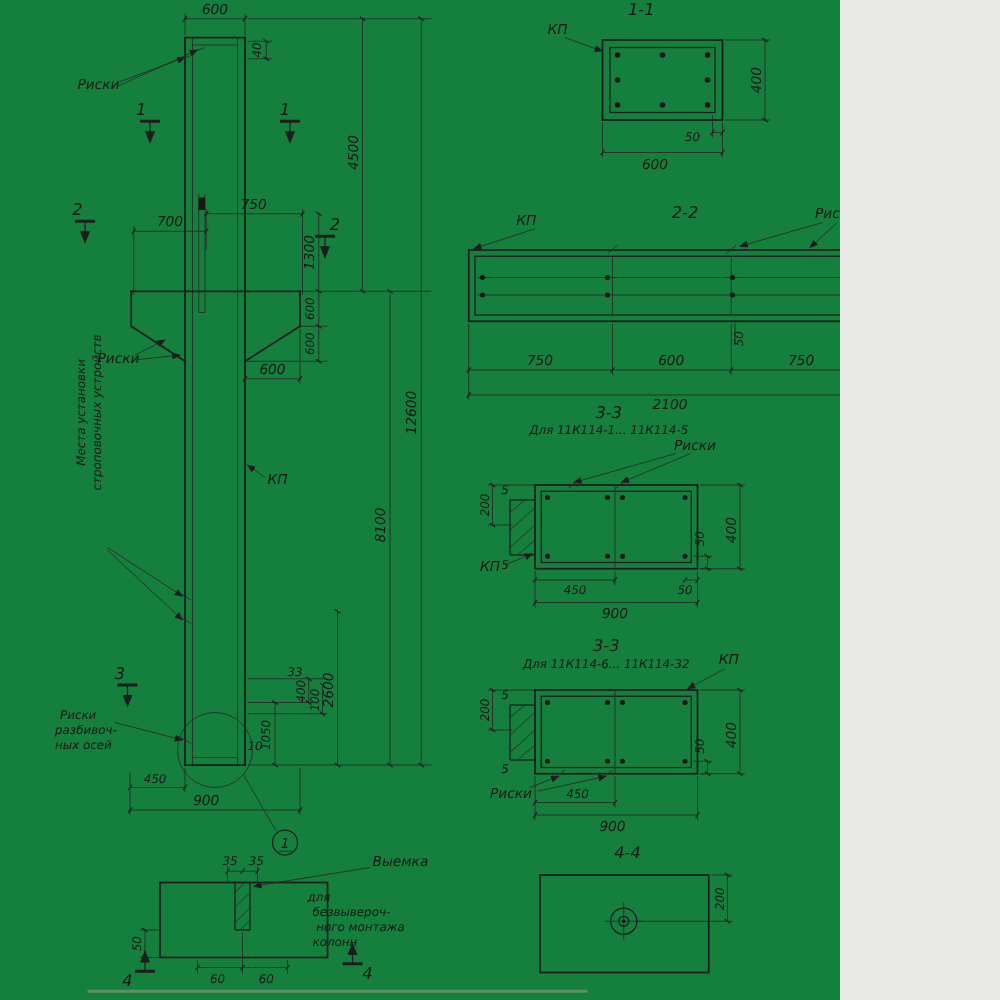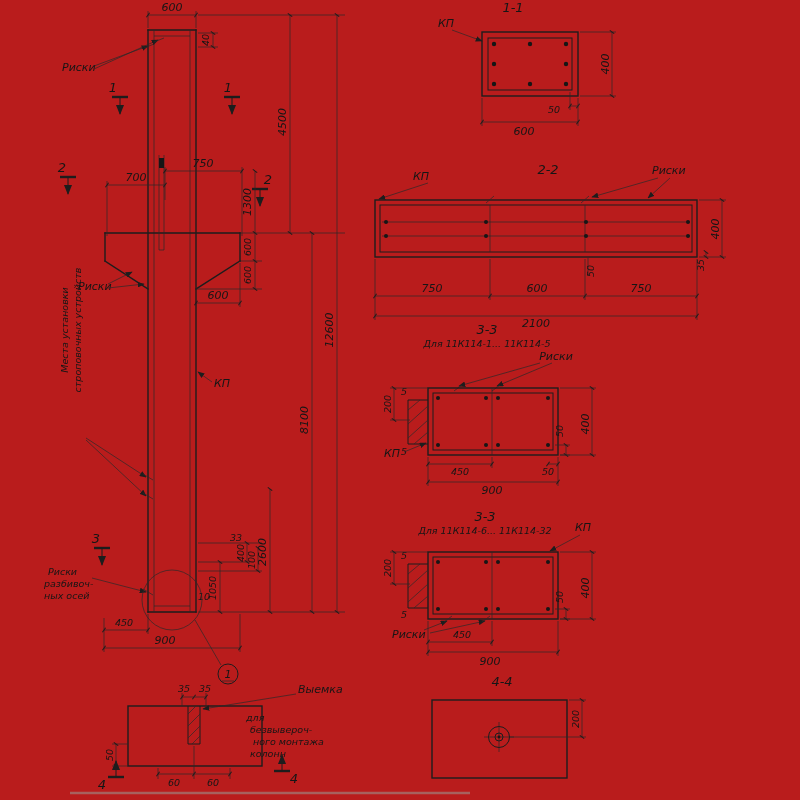--- a/index.html
+++ b/index.html
@@ -1,16 +1,16 @@
 <!DOCTYPE html>
 <html><head>
 <meta charset="utf-8">
 <style>
   html,body{margin:0;padding:0;background:#e8e8e4;}
-  #sheet{position:relative;width:800px;height:800px;background:#b91c1c;overflow:hidden;}
+  #sheet{position:relative;width:672px;height:800px;background:#15803d;overflow:hidden;}
   svg{display:block}
   .ln{stroke:#1d1d1d;stroke-width:1.4;fill:none;stroke-linecap:square}
   .md{stroke:#1d1d1d;stroke-width:1;fill:none}
   .sec{stroke:#1d1d1d;stroke-width:2.4;fill:none}
   .tn{stroke:#2a2a2a;stroke-width:0.7;fill:none}
   .lbl{font-family:"DejaVu Sans",sans-serif;font-style:italic;font-size:11px;fill:#161616}
   .sm{font-size:9.5px}
   .ttl{font-size:13px}
   .dot{fill:#161616;stroke:none}
 </style>

